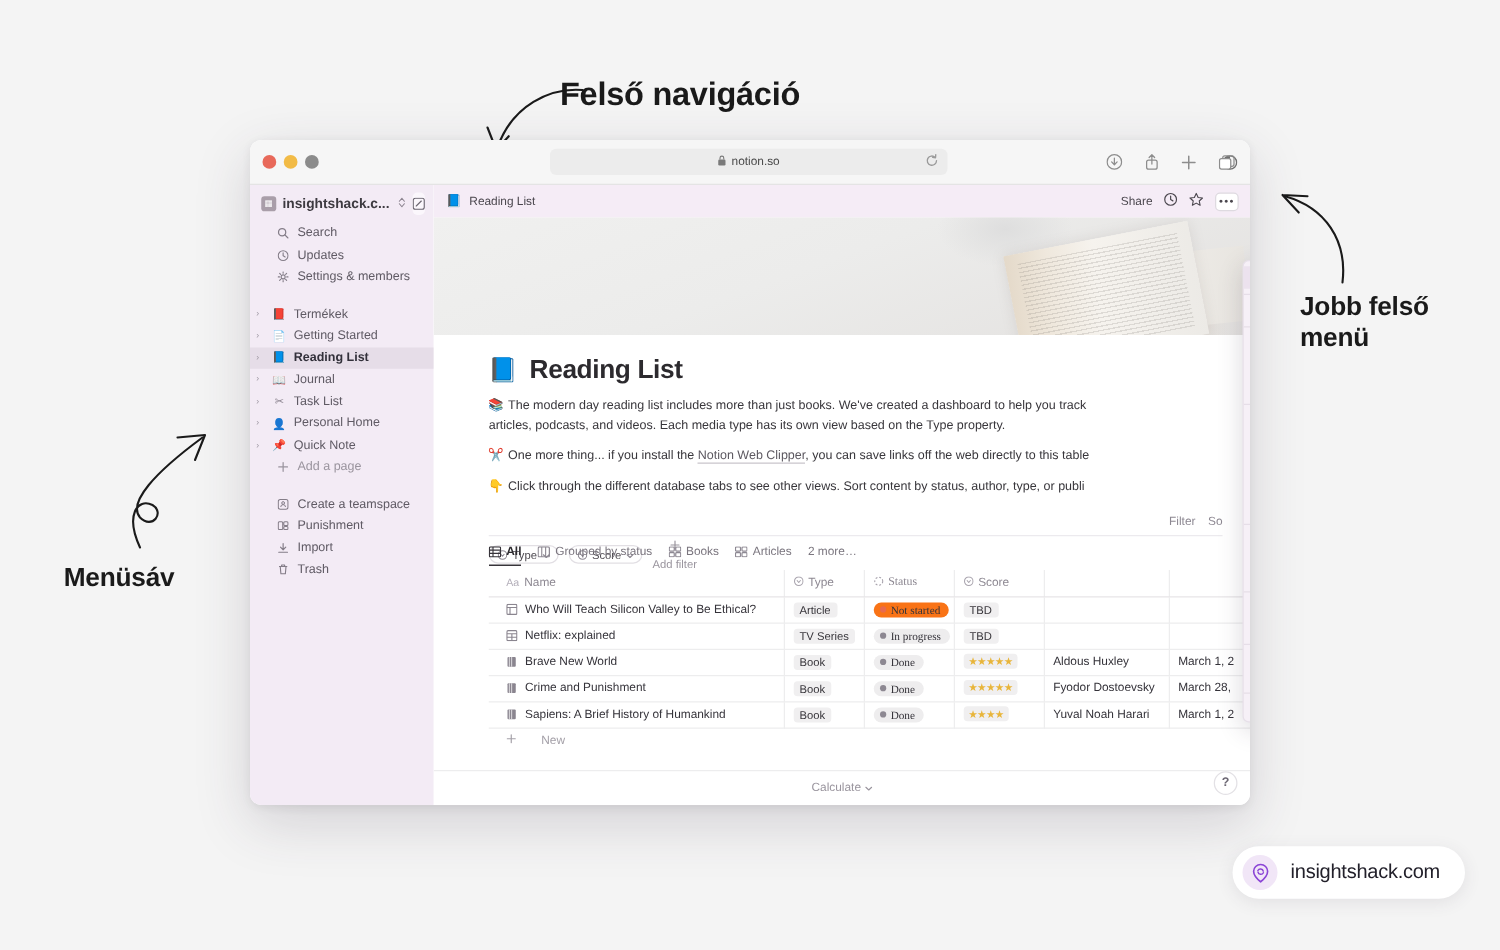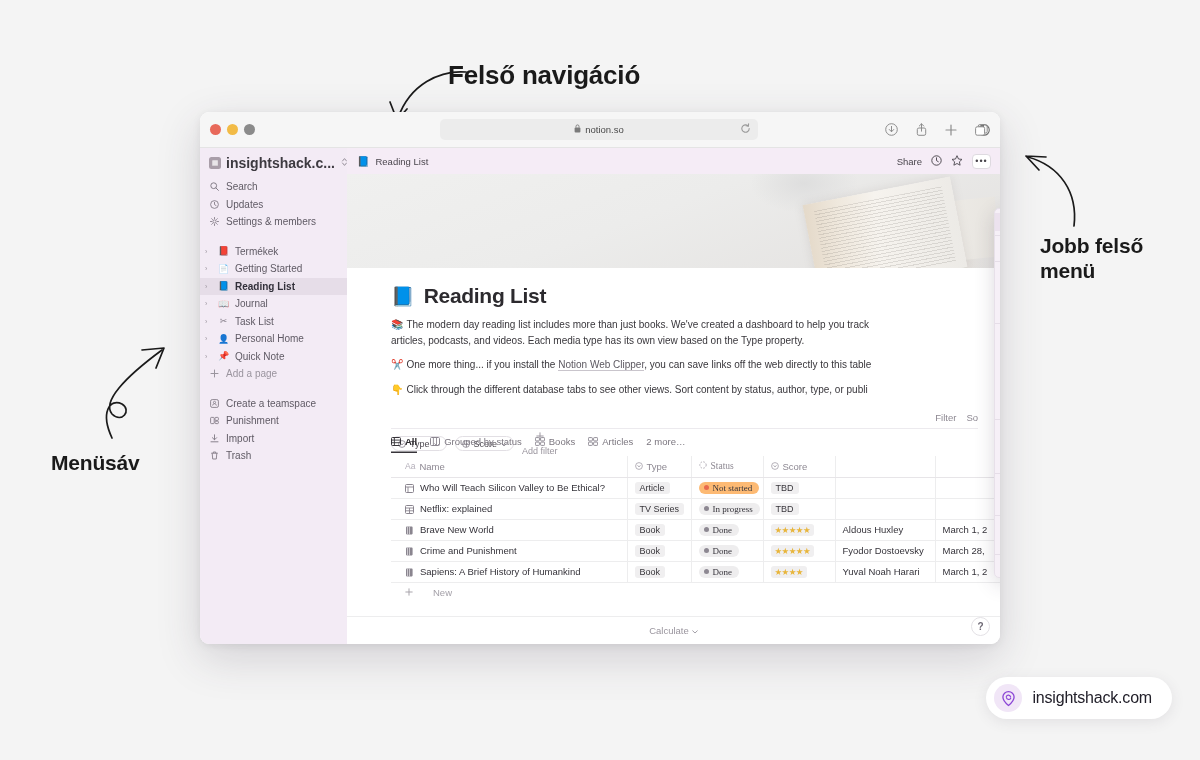--- a/index.html
+++ b/index.html
@@ -71,31 +71,31 @@
   #ws-head {
     display: flex; align-items: center; height: 30px;
     padding: 0 9px 0 9px; gap: 5px;
   }
   #ws-avatar {
     width: 12px; height: 12px; border-radius: 2.5px;
     background: #a99ea9; flex-shrink: 0;
     display:flex;align-items:center;justify-content:center;
     font-size:7px; color:#fff;
   }
-  #ws-name { font-size: 14px; color: #3d3a40; font-weight: 600; white-space: nowrap; }
+  #ws-name { font-size: 11px; color: #3d3a40; font-weight: 600; white-space: nowrap; }
   #ws-chev { color: #8c8590; margin-left: 1px; }
   #ws-edit {
     margin-left: auto; width: 18px; height: 18px; border-radius: 4px;
     background: #fbf7fc; display: flex; align-items: center; justify-content: center;
     color: #6b6570;
   }
   .side-sec { padding: 0 0 0 0; }
   .side-row {
     display: flex; align-items: center; height: 17.5px;
-    padding-left: 9px; gap: 6px; cursor: default; white-space: nowrap;
+    padding-left: 21px; gap: 6px; cursor: default; white-space: nowrap;
   }
   .side-row .sico { width: 11px; display: flex; align-items: center; justify-content: center; color: #847d88; flex-shrink: 0; }
   .side-row .slabel { font-size: 10px; color: #5f5a64; }
   .side-row.active { background: #e6dde8; }
   .side-row.active .slabel { font-weight: 700; color: #32303a; }
   .chev { width: 7px; color: #9e97a2; font-size: 7px; flex-shrink: 0; display:flex;align-items:center; }
   .page-row { padding-left: 5px; }
   .gap-md { height: 12px; }
   .emoji { font-size: 9px; }
 
@@ -664,21 +664,21 @@
             </thead>
             <tbody id="tbody">
                 <tr>
                   <td class="col-name"><span class="rowicon">
                       <svg width="9" height="9" viewBox="0 0 9 9">
                         <rect x="0.5" y="0.5" width="8" height="8" rx="1" fill="none" stroke="#8a858f" stroke-width="1"></rect>
                         <path d="M0.5 3 H8.5 M3 3 V8.5" stroke="#8a858f" stroke-width="0.9"></path>
                       </svg>
                     </span><span>Who Will Teach Silicon Valley to Be Ethical?</span></td>
                   <td class="col-type"><span class="pill">Article</span></td>
-                  <td class="col-status"><span class="statuspill" style="background:#fdba74">
+                  <td class="col-status"><span class="statuspill" style="background:#f97316">
                       <span class="dot" style="background:#e86a4e"></span>
                       <span>Not started</span>
                     </span></td>
                   <td class="col-score"><span class="pill">TBD</span></td>
                   <td class="col-author"></td>
                   <td class="col-pub"></td>
                 </tr>
                 <tr>
                   <td class="col-name"><span class="rowicon">
                       <svg width="9" height="9" viewBox="0 0 9 9">

